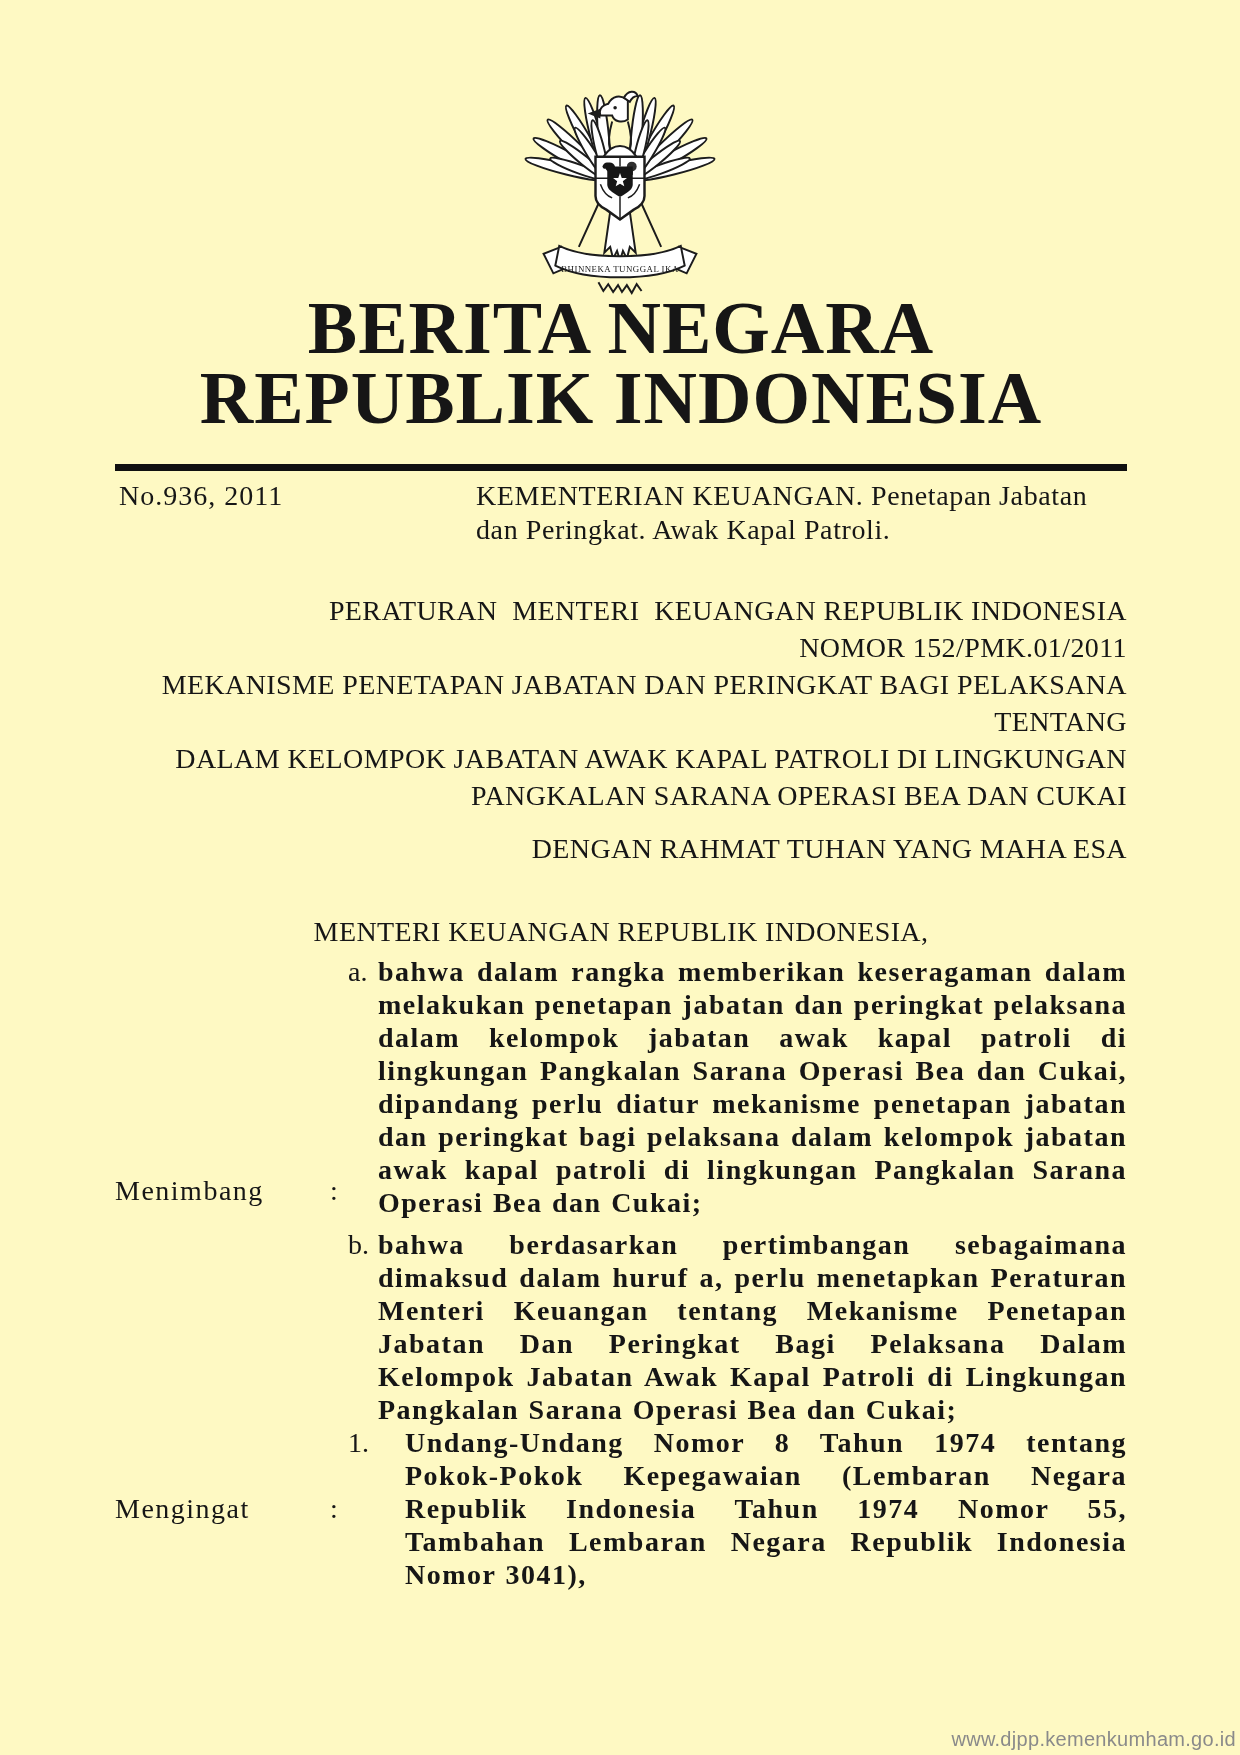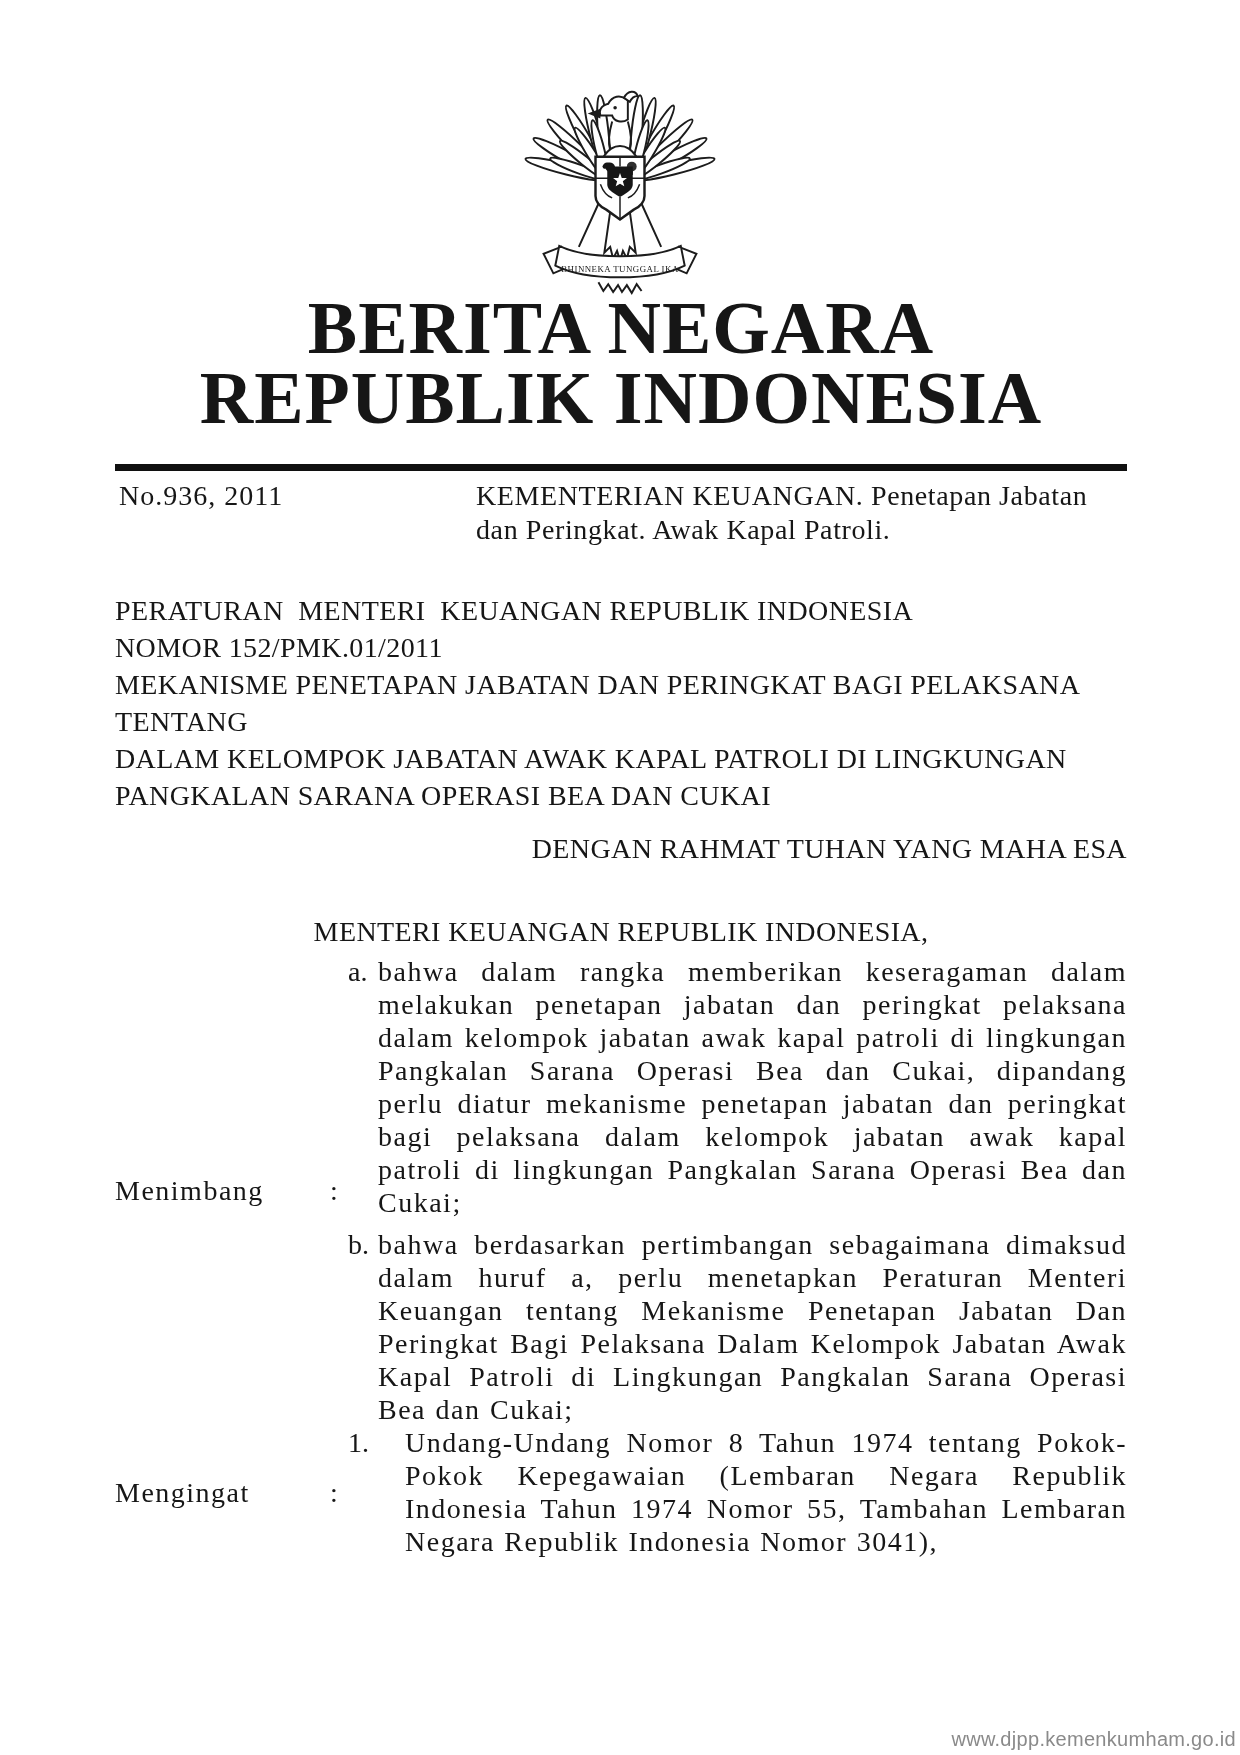--- a/index.html
+++ b/index.html
@@ -1,20 +1,20 @@
 <!DOCTYPE html>
 <html><head>
 <meta charset="utf-8">
 <style>
   html,body { margin:0; padding:0; background:#e8e8e8; }
   .page {
     position:relative;
     width:1240px; height:1755px;
     margin:0 auto;
-    background:#ffffff;
+    background:#fef9c3;
     overflow:hidden;
     color:#161616;
     font-family:"Liberation Serif", serif;
   }
 
   
   .emblem { position:absolute; left:522px; top:86px; width:196px; height:214px; }
   .emblem svg { width:100%; height:100%; display:block; }
 
   
@@ -27,38 +27,38 @@
   .rule { position:absolute; left:115px; top:464px; width:1012px; height:7px; background:#101010; }
 
   
   .gz { position:absolute; left:115px; top:477px; width:1012px; font-size:28px; line-height:34px; }
   .gz-number { position:absolute; left:4px; top:2px; letter-spacing:1px; }
   .gz-subject { position:absolute; left:361px; top:2px; width:655px; letter-spacing:0.6px; }
 
   
   .headings {
     position:absolute; left:115px; top:592px; width:1012px;
-    text-align:left; font-size:28px; line-height:37px; letter-spacing:0.4px;
+    text-align:right; font-size:28px; line-height:37px; letter-spacing:0.4px;
   }
   .heading-line { white-space:pre-wrap; }
   .invocation { position:absolute; left:115px; top:830px; width:1012px; text-align:right; font-size:28px; line-height:37px; letter-spacing:0.4px; }
   .authority  { position:absolute; left:115px; top:913px; width:1012px; text-align:center; font-size:28px; line-height:37px; letter-spacing:0.4px; }
 
   
   .body-block { position:absolute; left:115px; top:955px; width:1012px; font-size:28px; line-height:33px; }
   .clause { display:flex; align-items:center; }
   .clause-label { width:215px; letter-spacing:1.5px; flex:0 0 auto; }
   .clause-colon { width:18px; flex:0 0 auto; }
   .clause-items { flex:1 1 auto; }
   .item { display:flex; align-items:flex-start; }
   .item + .item { margin-top:9px; }
   .item-marker { flex:0 0 auto; }
   .marker-letter { width:30px; }
   .marker-number { width:57px; }
-  .item-text { flex:1 1 auto; text-align:justify; letter-spacing:1.5px; word-spacing:1px; }
+  .item-text { flex:1 1 auto; text-align:justify; letter-spacing:1.5px; word-spacing:1px;font-weight:bold; }
   .legal { }
 
   
   .watermark {
     position:absolute; top:1727px; right:4px;
     font-family:"Liberation Sans", sans-serif;
     font-size:20px; line-height:24px; color:#8a8a8a; letter-spacing:0.3px;
   }
 </style>
 </head>

